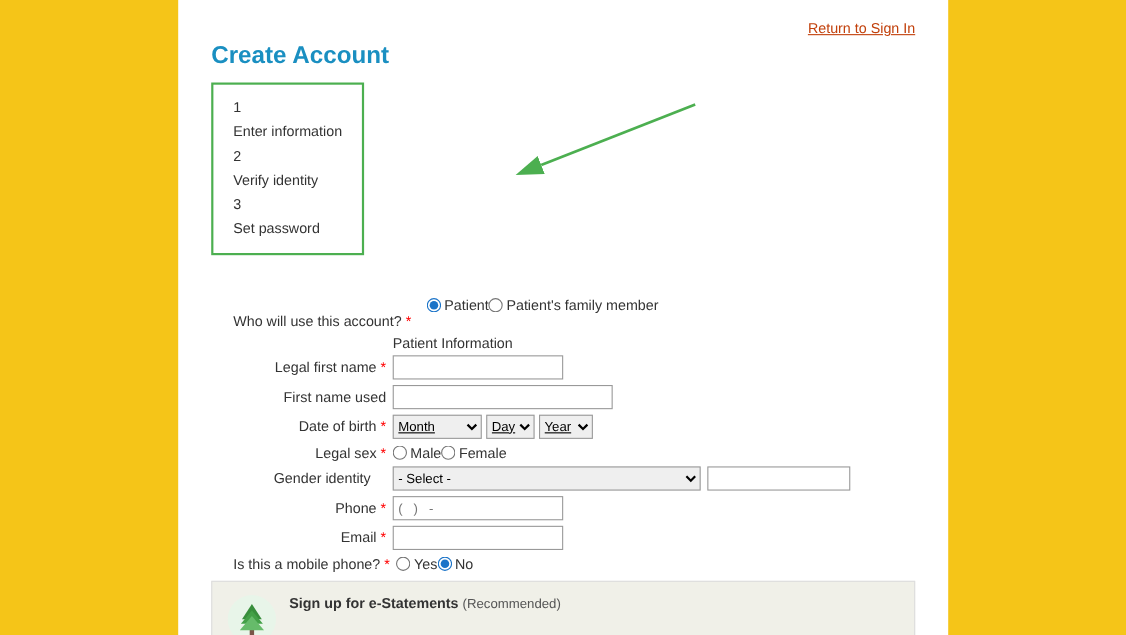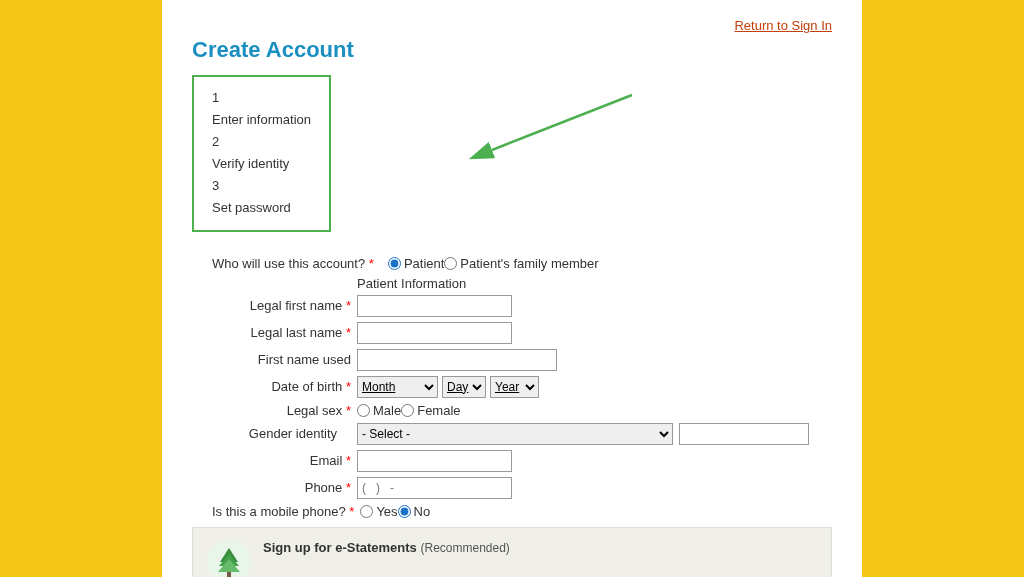--- a/index.html
+++ b/index.html
@@ -127,21 +127,21 @@
     .gender-label {
       min-width: 145px;
       text-align: right;
       padding-right: 20px;
       font-size: 13px;
     }
     select.gender-select {
       height: 22px;
       font-size: 12px;
       border: 1px solid #999;
-      width: 316px;
+      width: 280px;
     }
     .gender-extra {
       width: 130px;
       height: 22px;
       border: 1px solid #999;
       margin-left: 6px;
       font-size: 12px;
     }
     .phone-input {
       border: 1px solid #999;
@@ -192,20 +192,21 @@
     }
     input[type="radio"] {
       accent-color: #1a73c8;
       cursor: pointer;
     }
     .who-label-text {
       font-size: 13px;
       min-width: 145px;
       text-align: right;
       padding-right: 14px;
+      margin-top: 28px;
     }
     .who-form-row {
       display: flex;
       align-items: center;
       margin-bottom: 5px;
     }
   </style>
 </head>
 <body>
 
@@ -264,27 +265,20 @@
       </div>
 
       <div class="field-row">
         <span class="field-label">
           <span>Legal first name</span>
           <span class="required-star"> *</span>
         </span>
         <input type="text" class="field-input field-input-medium" style="">
       </div>
 
-      <div class="field-row">
-        <span class="field-label">
-          <span>Legal last name</span>
-          <span class="required-star"> *</span>
-        </span>
-        <input type="text" class="field-input field-input-medium" style="">
-      </div>
 
       <div class="field-row">
         <span class="field-label">
           <span>First name used</span>
         </span>
         <input type="text" class="field-input field-input-wide" style="">
       </div>
 
       <div class="dob-row">
         <span class="dob-label">
@@ -343,32 +337,32 @@
           <option>Female</option>
           <option>Non-binary</option>
           <option>Other</option>
           <option>Prefer not to say</option>
         </select>
         <input type="text" class="gender-extra" style="">
       </div>
 
       <div class="field-row">
         <span class="field-label">
-          <span>Email</span>
-          <span class="required-star"> *</span>
-        </span>
-        <input type="email" class="field-input field-input-medium" style="">
+          <span>Phone</span>
+          <span class="required-star"> *</span>
+        </span>
+        <input type="tel" class="phone-input" placeholder="(   )   -" style="">
       </div>
 
       <div class="field-row">
         <span class="field-label">
-          <span>Phone</span>
-          <span class="required-star"> *</span>
-        </span>
-        <input type="tel" class="phone-input" placeholder="(   )   -" style="">
+          <span>Email</span>
+          <span class="required-star"> *</span>
+        </span>
+        <input type="email" class="field-input field-input-medium" style="">
       </div>
 
       <div class="mobile-row">
         <span class="mobile-label">
           <span>Is this a mobile phone?</span>
           <span class="required-star"> *</span>
         </span>
         <div class="radio-group">
           <label class="radio-label">
             <input type="radio" name="mobile" value="yes" style="">

